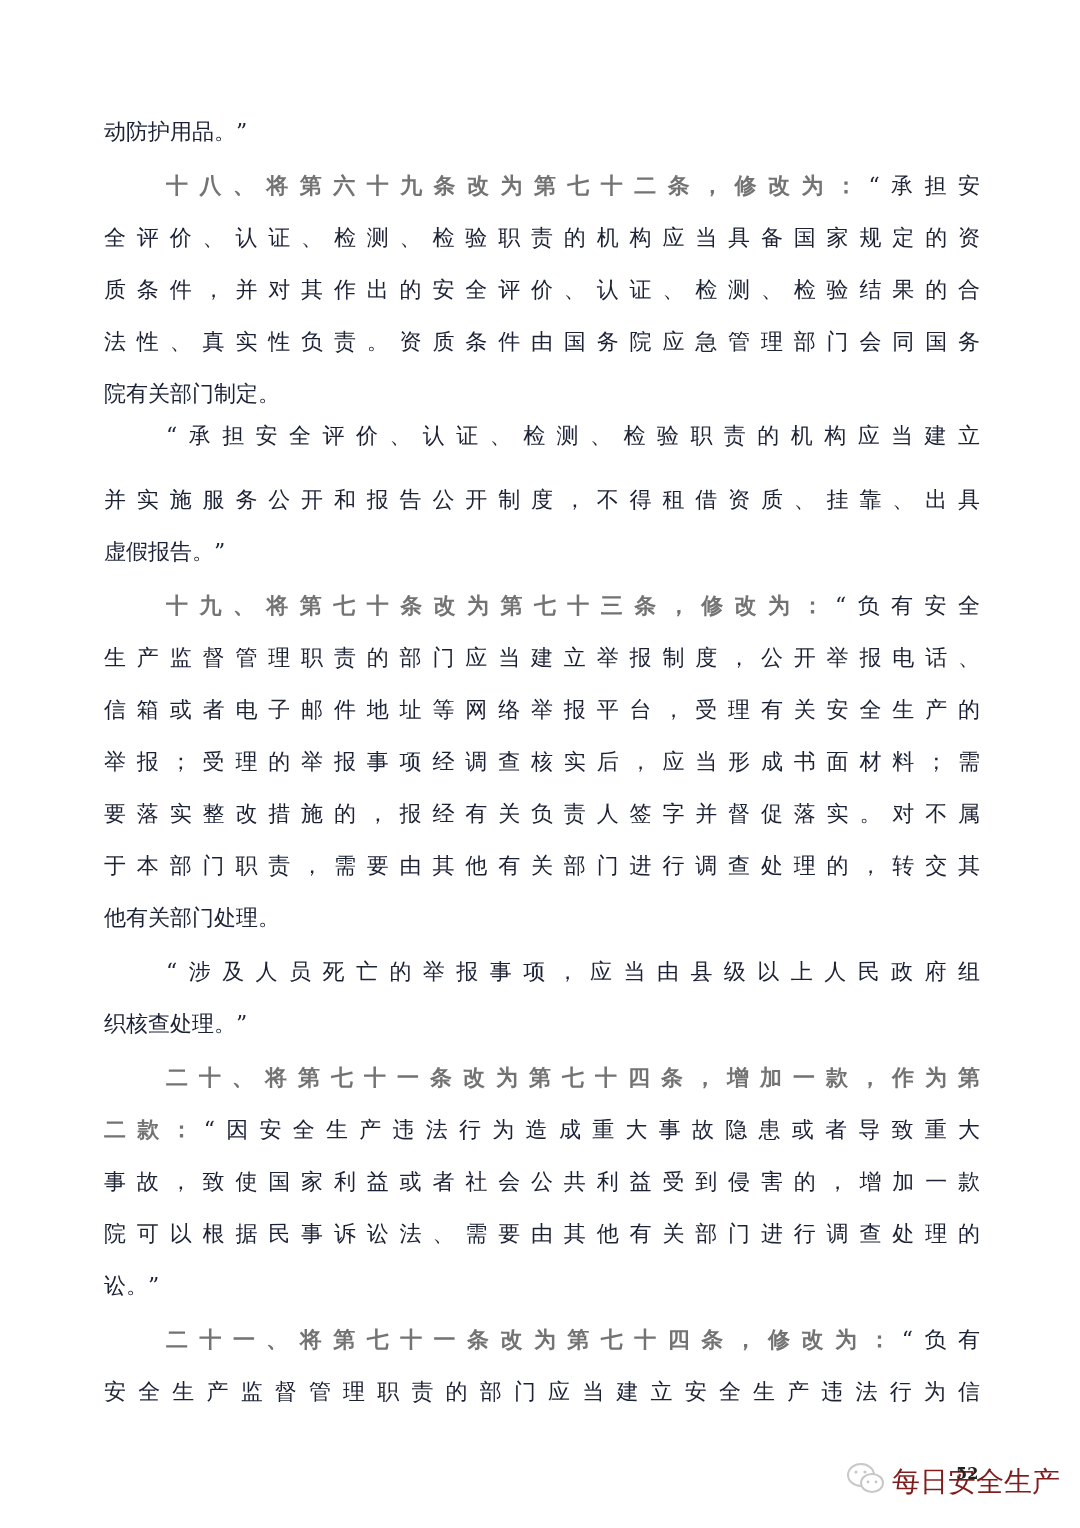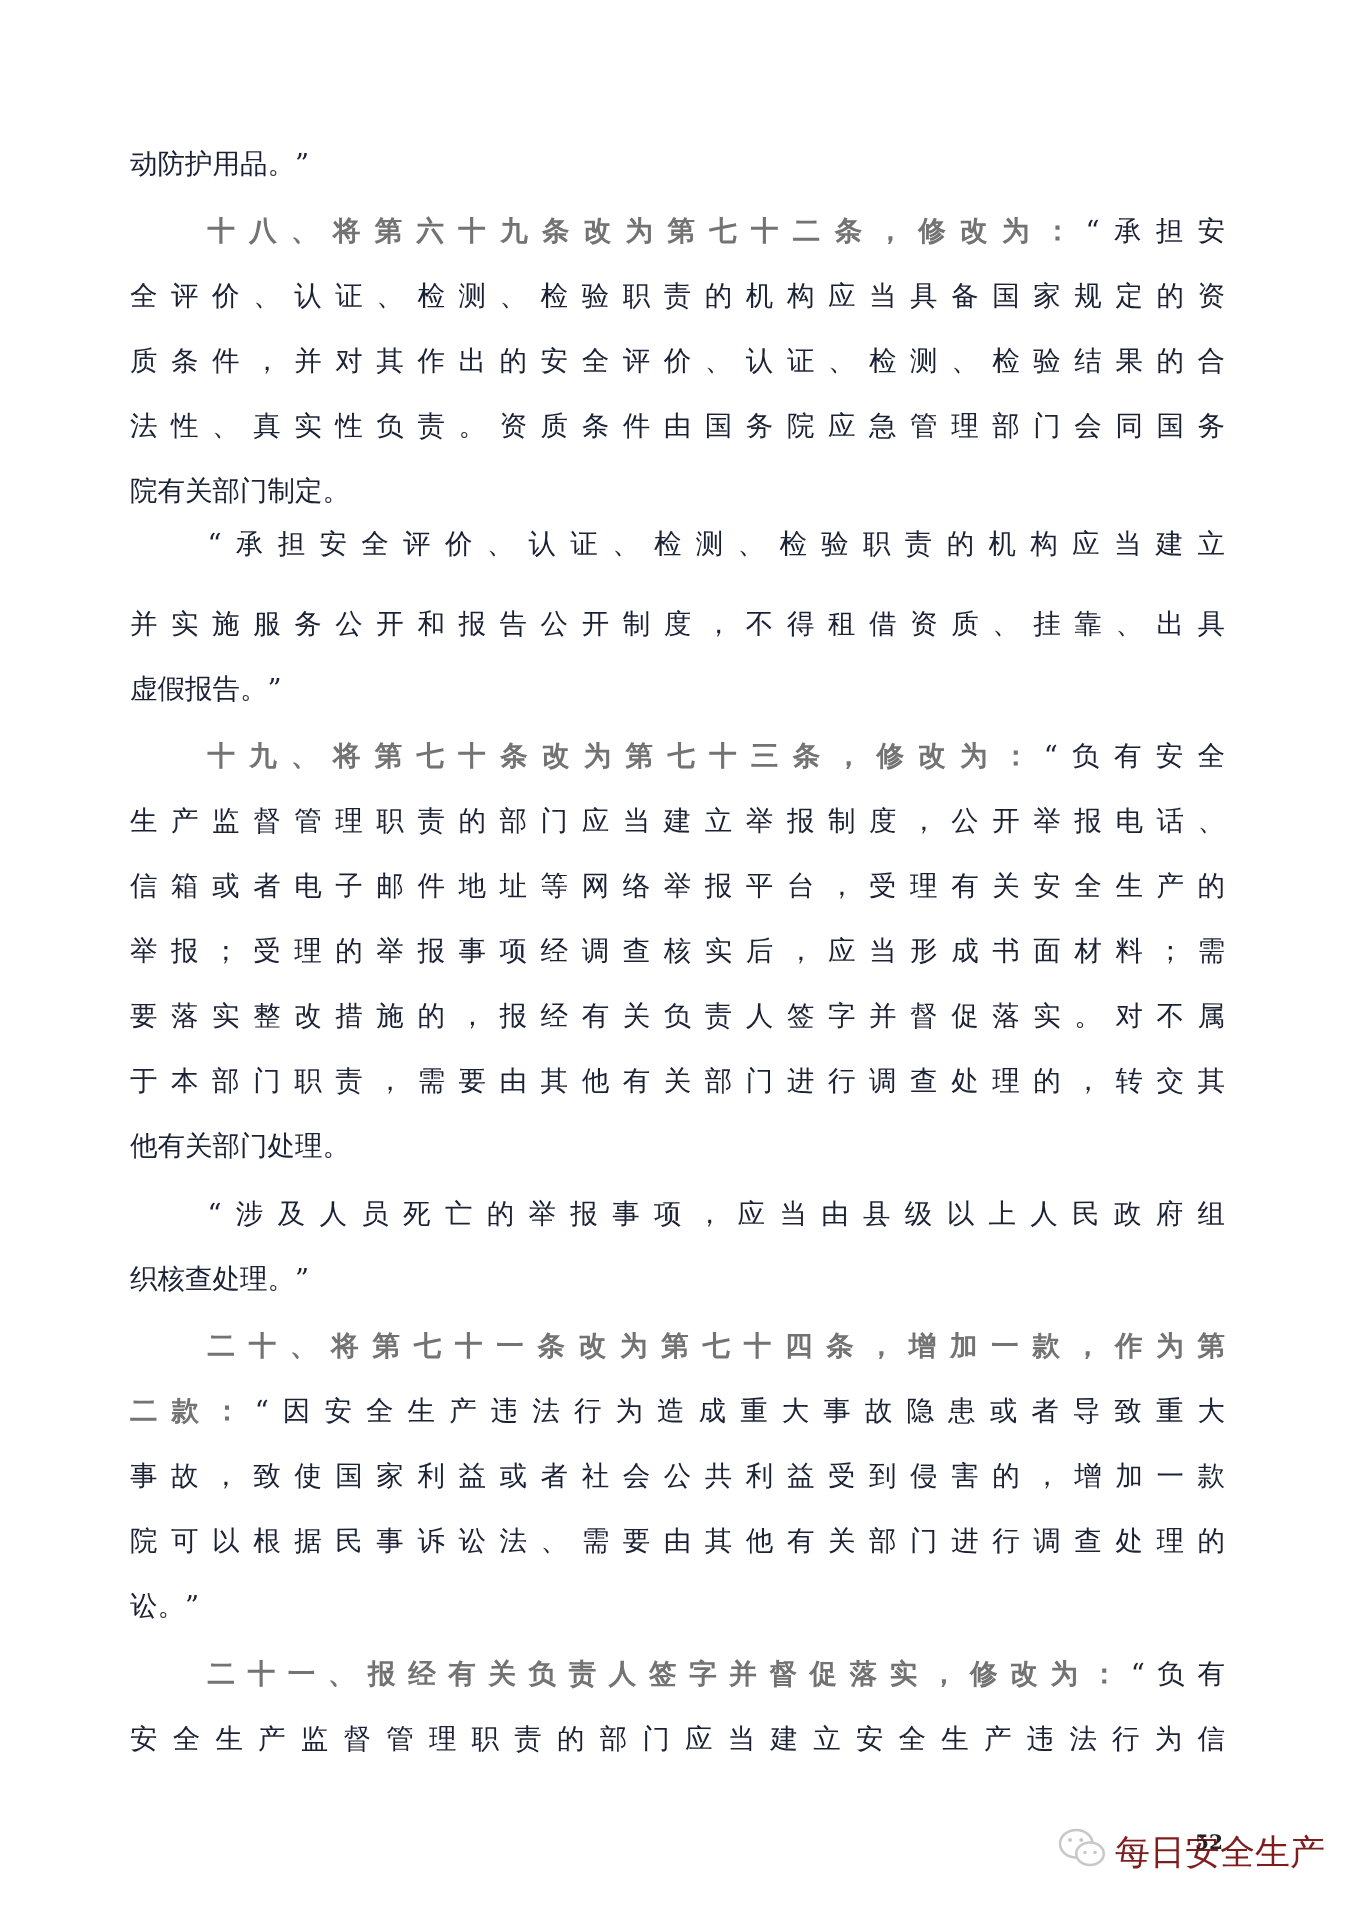--- a/index.html
+++ b/index.html
@@ -52,21 +52,21 @@
 
   <div class="line indent" style="top:952px"><span>“涉及人员死亡的举报事项，应当由县级以上人民政府组</span></div>
   <div class="line short" style="top:1004px"><span>织核查处理。”</span></div>
 
   <div class="line indent" style="top:1058px"><span class="b">二十、将第七十一条改为第七十四条，增加一款，作为第</span><span></span></div>
   <div class="line" style="top:1110px"><span class="b">二款：</span><span>“因安全生产违法行为造成重大事故隐患或者导致重大</span></div>
   <div class="line" style="top:1162px"><span>事故，致使国家利益或者社会公共利益受到侵害的，增加一款</span></div>
   <div class="line" style="top:1214px"><span>院可以根据民事诉讼法、需要由其他有关部门进行调查处理的</span></div>
   <div class="line short" style="top:1266px"><span>讼。”</span></div>
 
-  <div class="line indent" style="top:1320px"><span class="b">二十一、报经有关负责人签字并督促落实，修改为：</span><span>“负有</span></div>
+  <div class="line indent" style="top:1320px"><span class="b">二十一、将第七十一条改为第七十四条，修改为：</span><span>“负有</span></div>
   <div class="line" style="top:1372px"><span>安全生产监督管理职责的部门应当建立安全生产违法行为信</span></div>
 </div>
 
 <div class="wm">
   <span>
     <svg width="40" height="34" viewBox="0 0 40 34">
       <ellipse cx="15" cy="13" rx="13" ry="11" fill="none" stroke="#c8c8c8" stroke-width="2"></ellipse>
       <ellipse cx="26" cy="21" rx="11" ry="9" fill="#fff" stroke="#c8c8c8" stroke-width="2"></ellipse>
       <circle cx="10" cy="10" r="1.6" fill="#c8c8c8"></circle>
         <circle cx="19" cy="10" r="1.6" fill="#c8c8c8"></circle>

